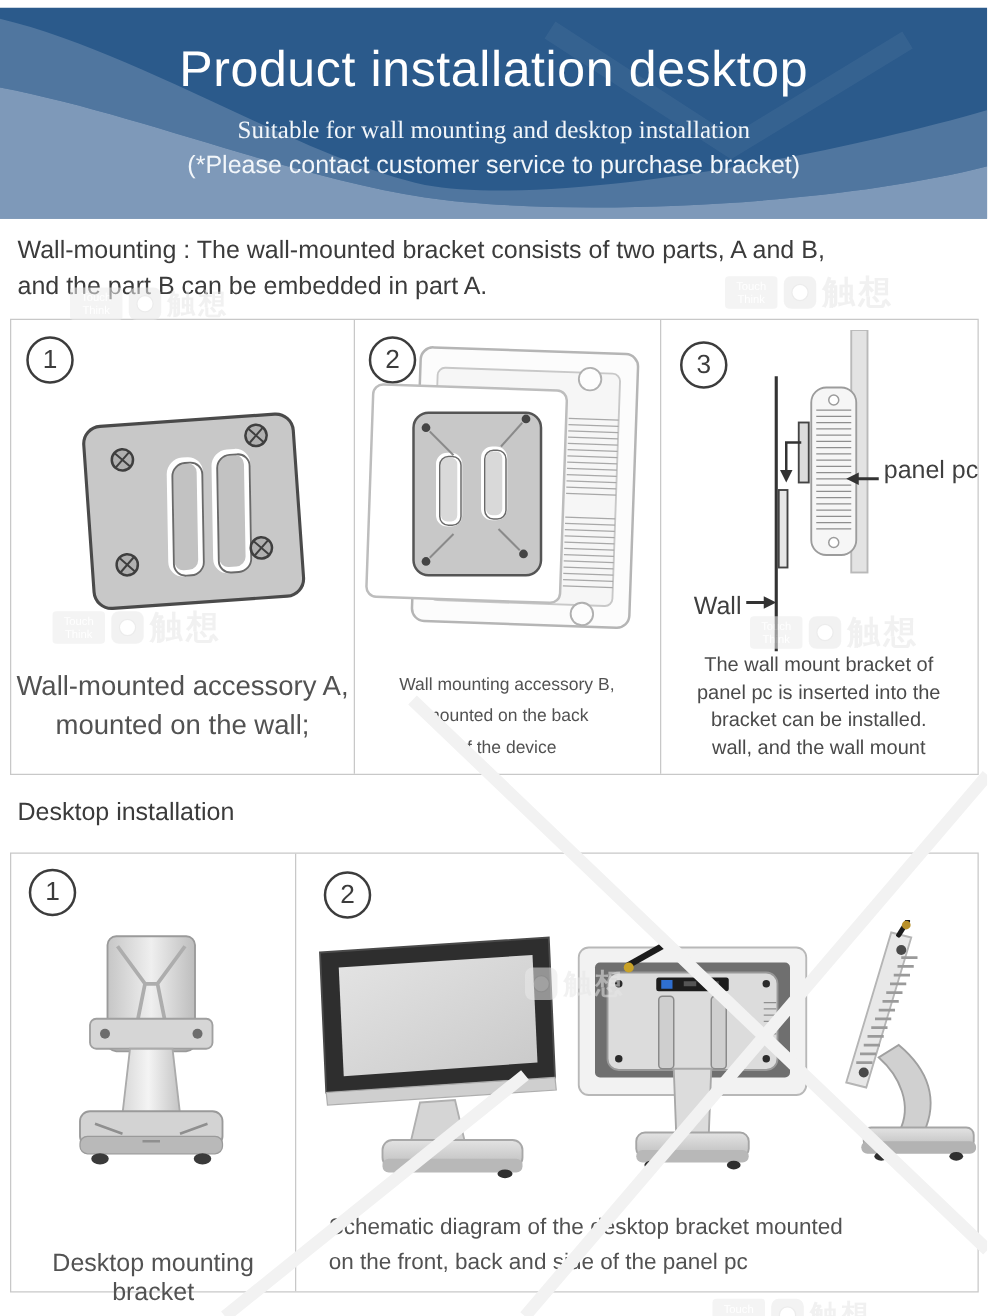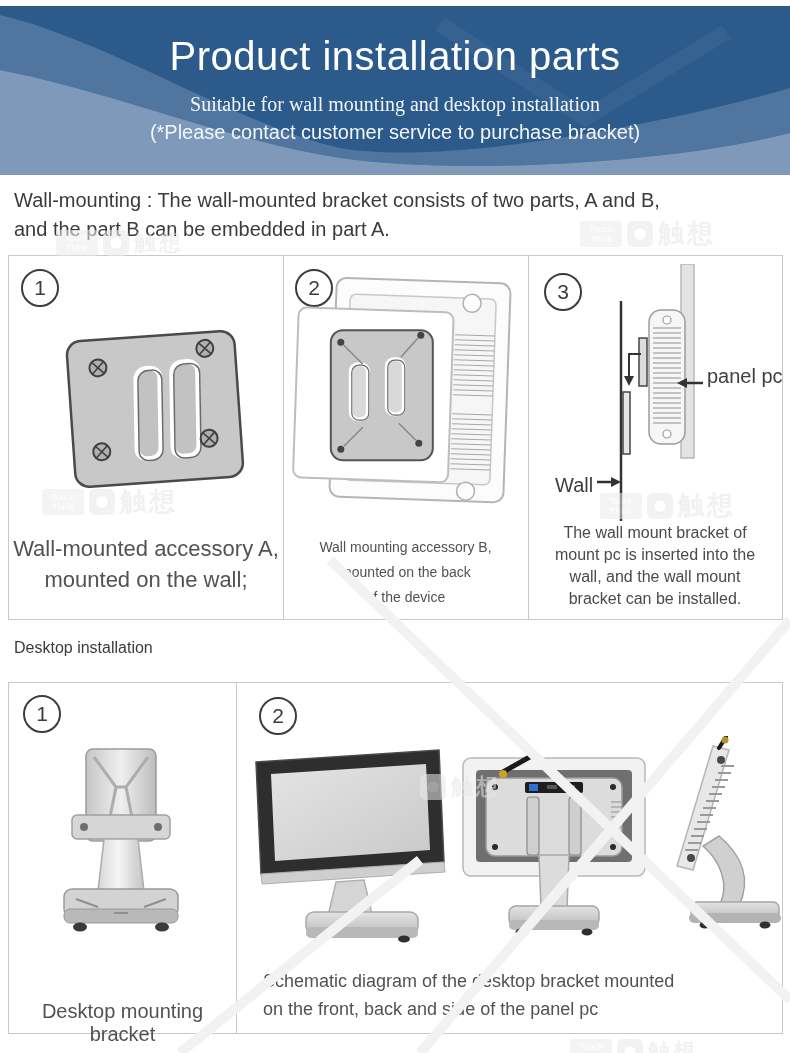--- a/index.html
+++ b/index.html
@@ -22,21 +22,21 @@
   .banner-sub.s1{top:87px;font-family:Liberation Serif, serif;}
   .banner-sub.s2{top:115px;}
   
   .intro{
     position:absolute;left:14px;top:186px;width:760px;
     color:#3b3b3b;font-size:20px;line-height:29px;
   }
   
   .section-heading{
     position:absolute;left:14px;top:639px;
-    color:#3b3b3b;font-size:16px;
+    color:#3b3b3b;font-size:20px;
   }
   
   .box{
     position:absolute;left:8px;width:773px;background:#ffffff;
     border:1px solid #c8c8c8;z-index:1;
   }
   .wall-box{top:255px;height:363px;}
   .desktop-box{top:682px;height:350px;}
   .vdivider{position:absolute;top:0;bottom:0;width:1px;background:#c8c8c8;}
   .badge{
@@ -83,21 +83,21 @@
 
 <div class="page">
 
   <div class="banner">
     <svg width="790" height="169" viewBox="0 0 790 169">
       <rect x="0" y="0" width="790" height="169" fill="#2b5a8b"></rect>
       <path d="M440,18 L585,112 L726,26" stroke="rgba(255,255,255,0.05)" stroke-width="16" fill="none"></path>
       <path d="M0,9 C110,35 240,120 340,142 C440,160 660,120 790,82 L790,127 C660,160 450,168 340,152 C230,135 110,85 0,64 Z" fill="#50769f"></path>
       <path d="M0,64 C110,85 230,135 340,152 C450,168 660,160 790,127 L790,169 L0,169 Z" fill="#7e99b9"></path>
     </svg>
-    <div class="banner-title">Product installation parts</div>
+    <div class="banner-title">Product installation desktop</div>
     <div class="banner-sub s1">Suitable for wall mounting and desktop installation</div>
     <div class="banner-sub s2">(*Please contact customer service to purchase bracket)</div>
   </div>
 
   <div class="intro">
     <div>Wall-mounting : The wall-mounted bracket consists of two parts, A and B,</div>
     <div>and the part B can be embedded in part A.</div>
   </div>
 
   <div class="wm small" style="left:56px;top:228px;">
@@ -230,23 +230,23 @@
       <div>Wall-mounted accessory A,</div>
       <div>mounted on the wall;</div>
     </div>
     <div class="cap cap-c2">
       <div>Wall mounting accessory B,</div>
       <div>mounted on the back</div>
       <div>of the device</div>
     </div>
     <div class="cap cap-c3">
       <div>The wall mount bracket of</div>
-      <div>mount pc is inserted into the</div>
+      <div>panel pc is inserted into the</div>
+      <div>bracket can be installed.</div>
       <div>wall, and the wall mount</div>
-      <div>bracket can be installed.</div>
     </div>
   </div>
 
   <div class="section-heading">Desktop installation</div>
 
   <div class="box desktop-box">
     <div class="vdivider" style="left:227px"></div>
 
     <div class="badge" style="left:14px;top:12px">1</div>
     <div class="badge" style="left:250px;top:14px">2</div>

